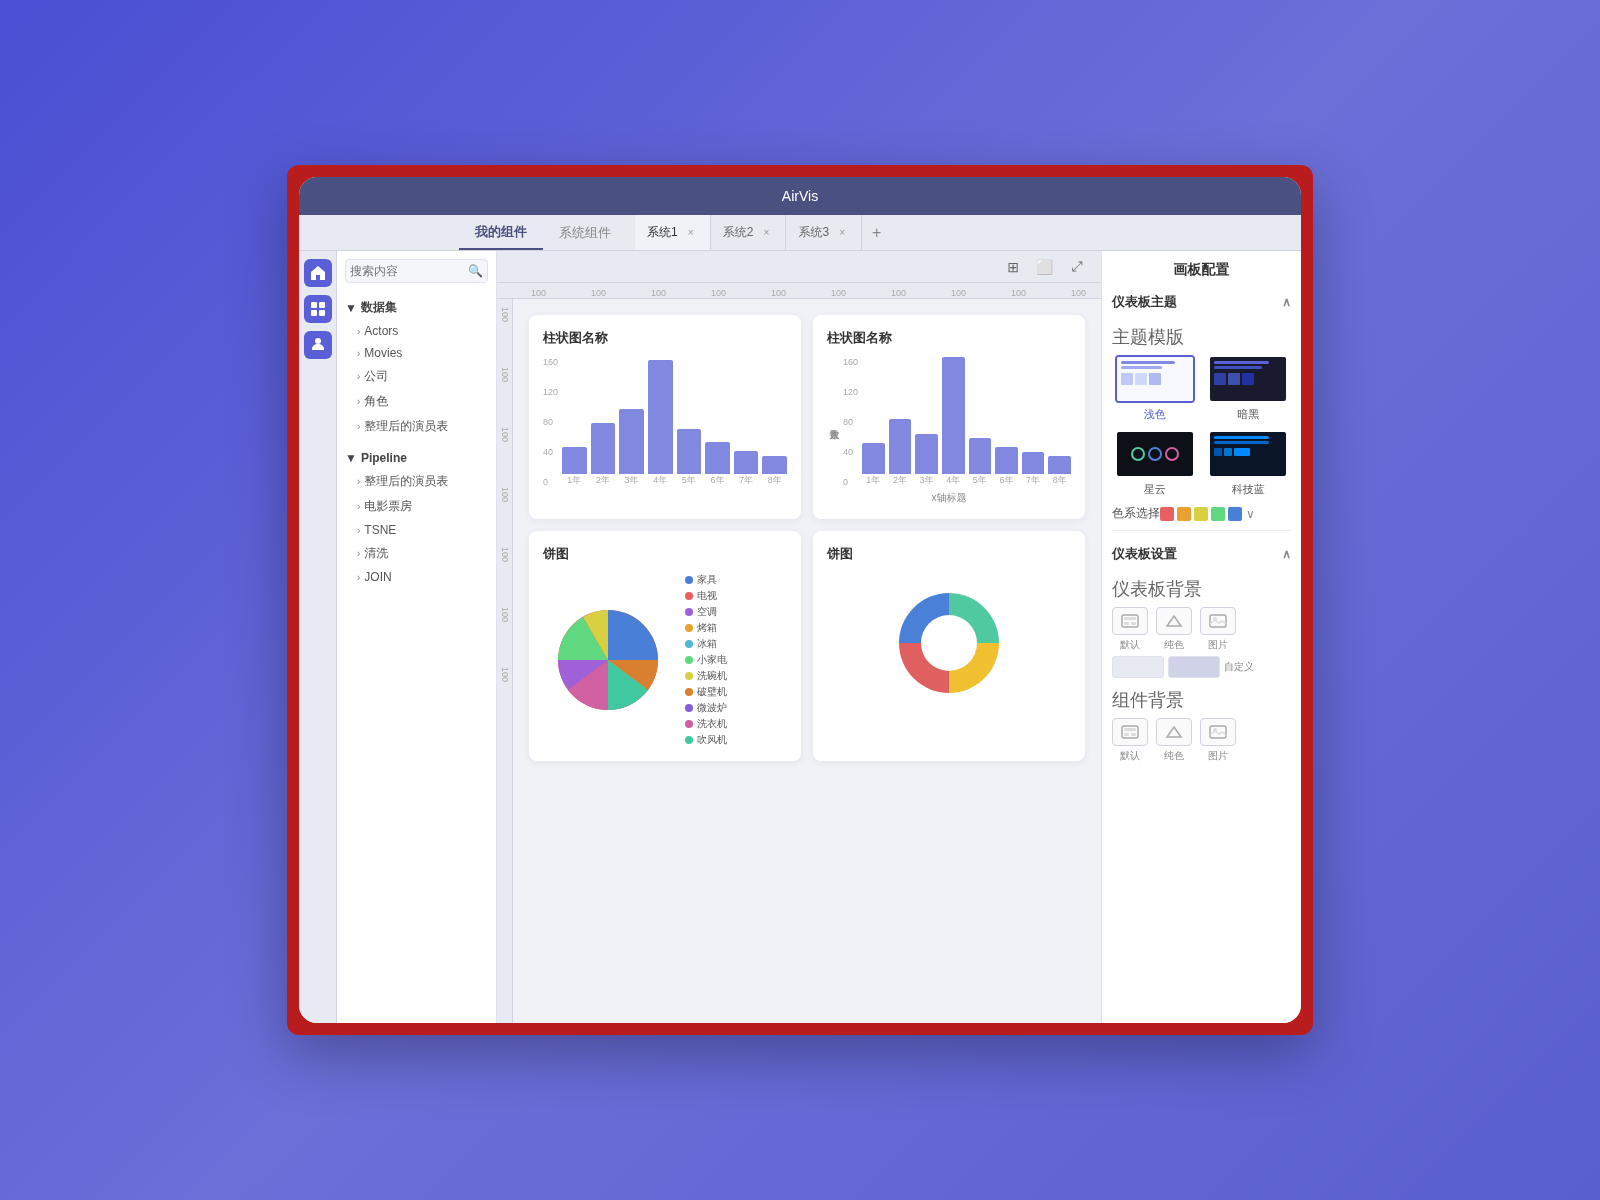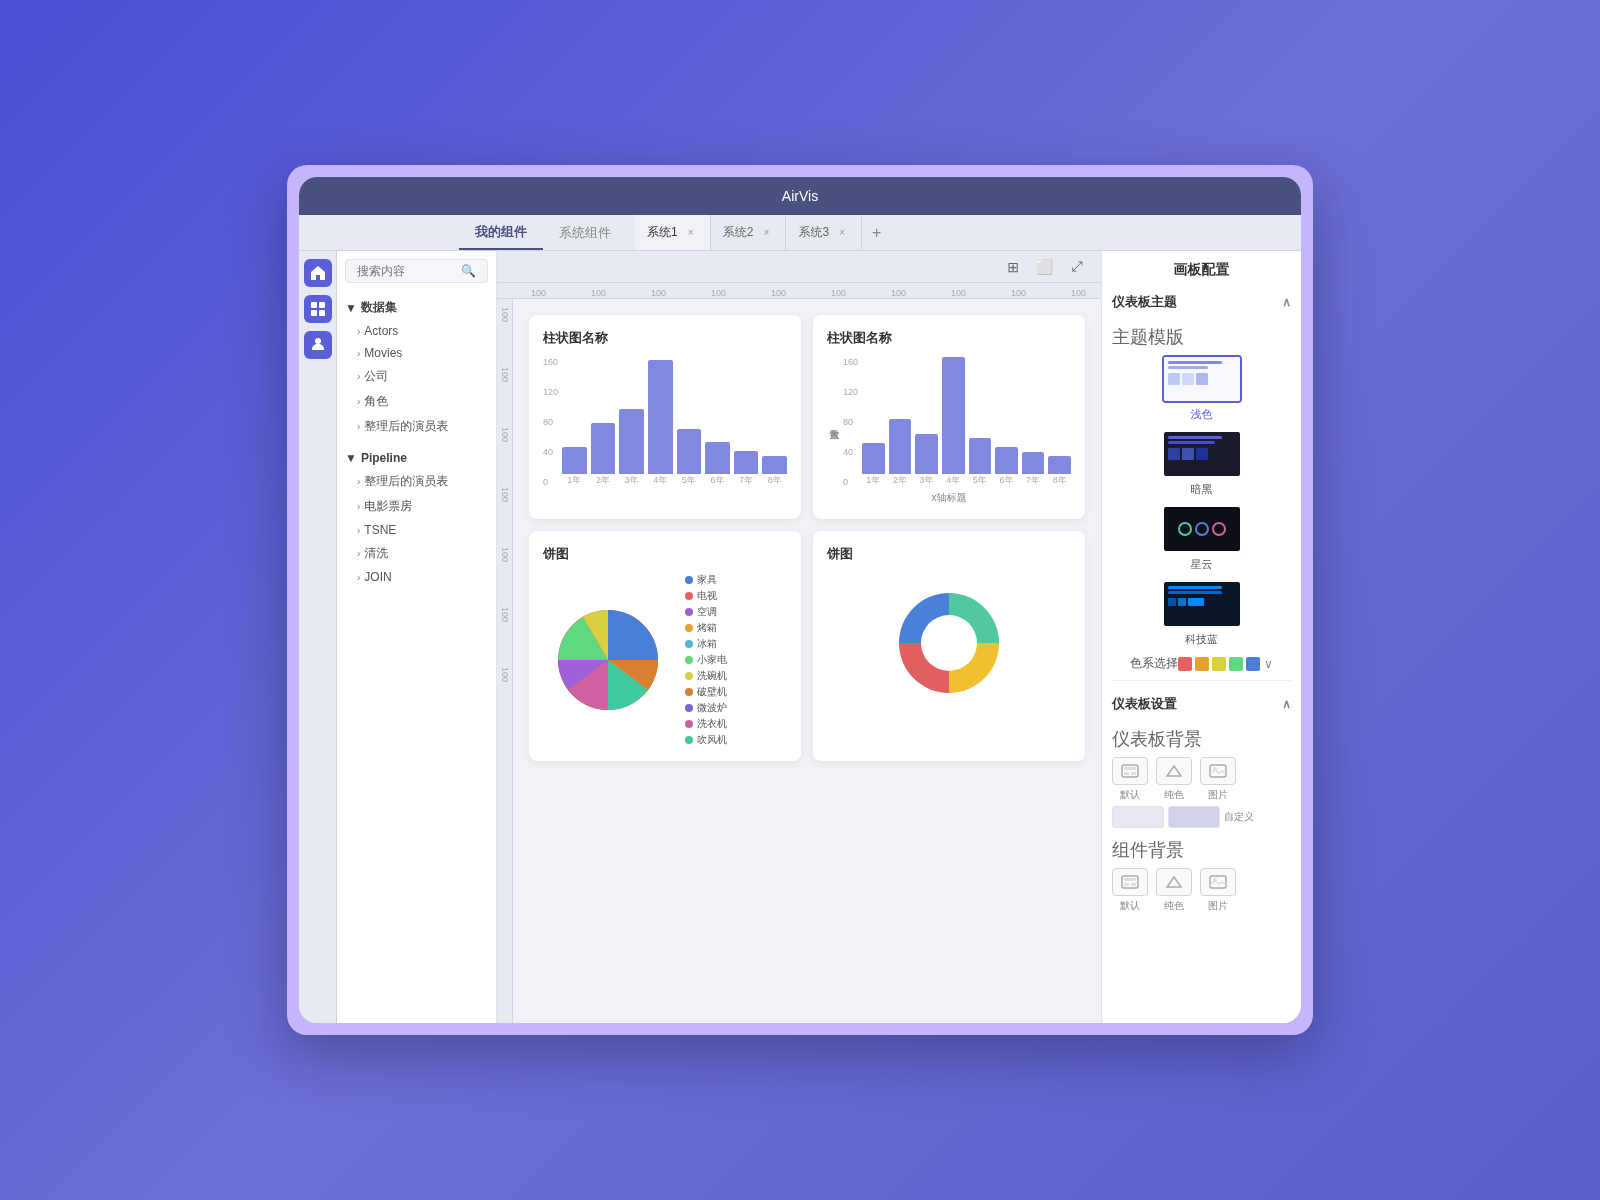--- a/index.html
+++ b/index.html
@@ -9,22 +9,22 @@
       background: linear-gradient(135deg, #4a4fd4 0%, #6b6fd8 50%, #5a5fd0 100%);
       display: flex;
       align-items: center;
       justify-content: center;
       font-family: "PingFang SC", "Microsoft YaHei", sans-serif;
       overflow: hidden;
     }
     .device-frame {
       width: 1026px;
       height: 870px;
-      background: #c4b5fd;
-      border-radius: 20px;
+      background: #b91c1c;
+      border-radius: 12px;
       padding: 12px;
       box-shadow: 0 20px 60px rgba(0,0,0,0.3);
     }
     .app-window {
       width: 100%;
       height: 100%;
       background: #f0f2f8;
       border-radius: 18px;
       overflow: hidden;
       display: flex;
@@ -156,21 +156,21 @@
       flex-shrink: 0;
       overflow-y: auto;
     }
     .search-box {
       margin: 8px;
       display: flex;
       align-items: flex-start;
       background: #f5f6fa;
       border: 1px solid #e0e3ef;
       border-radius: 4px;
-      padding: 4px 11px;
+      padding: 4px 4px;
       gap: 4px;
     }
     .search-box input {
       border: none;
       background: transparent;
       font-size: 12px;
       color: #999;
       outline: none;
       width: 100%;
     }
@@ -395,21 +395,21 @@
       color: #888;
       font-size: 12px;
     }
     .panel-sub-header {
       font-size: 18px;
       color: #666;
       margin: 8px 0 6px 0;
     }
     .theme-options {
       display: grid;
-      grid-template-columns: 1fr;
+      grid-template-columns: 1fr 1fr;
       gap: 8px;
       margin-bottom: 8px;
     }
     .theme-option {
       display: flex;
       flex-direction: column;
       align-items: center;
       gap: 4px;
       cursor: pointer;
     }
@@ -466,21 +466,21 @@
     .theme-label {
       font-size: 11px;
       color: #555;
     }
     .theme-label.selected {
       color: #5a5fd8;
     }
     .color-palette-row {
       display: flex;
       align-items: center;
-      justify-content: center;
+      justify-content: flex-start;
       margin-bottom: 0;
     }
     .color-palette-label {
       font-size: 12px;
       color: #555;
     }
     .color-swatches {
       display: flex;
       gap: 3px;
       align-items: center;

